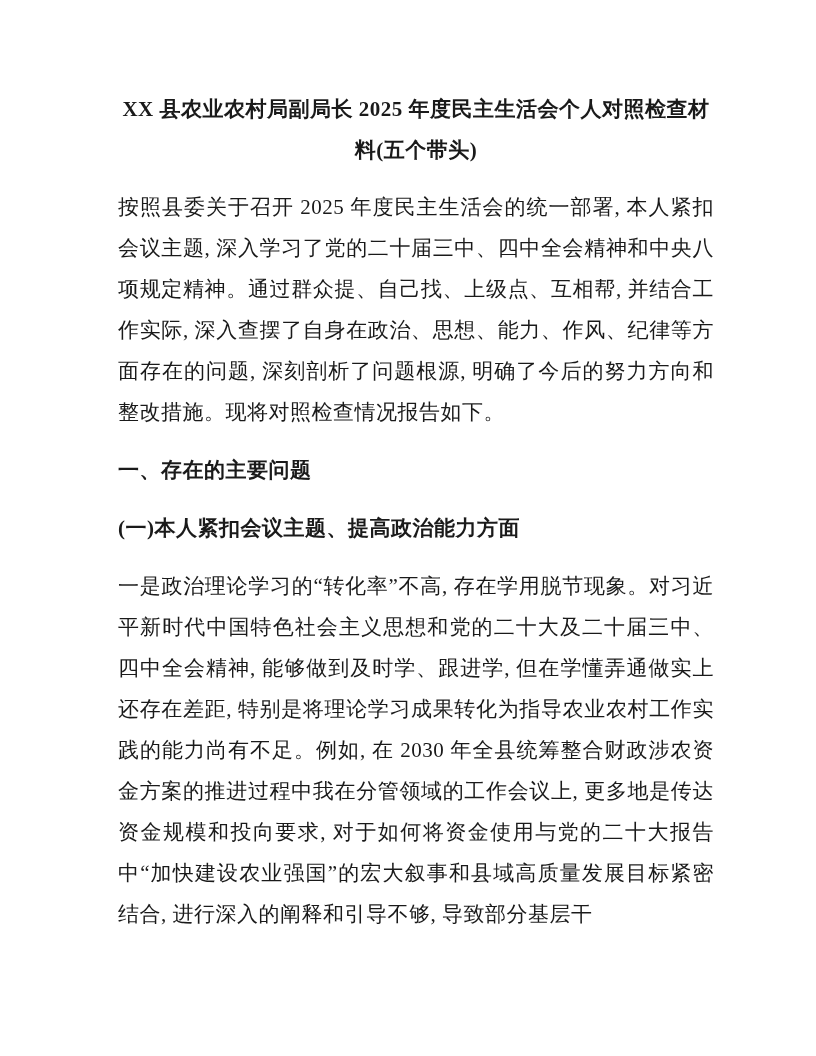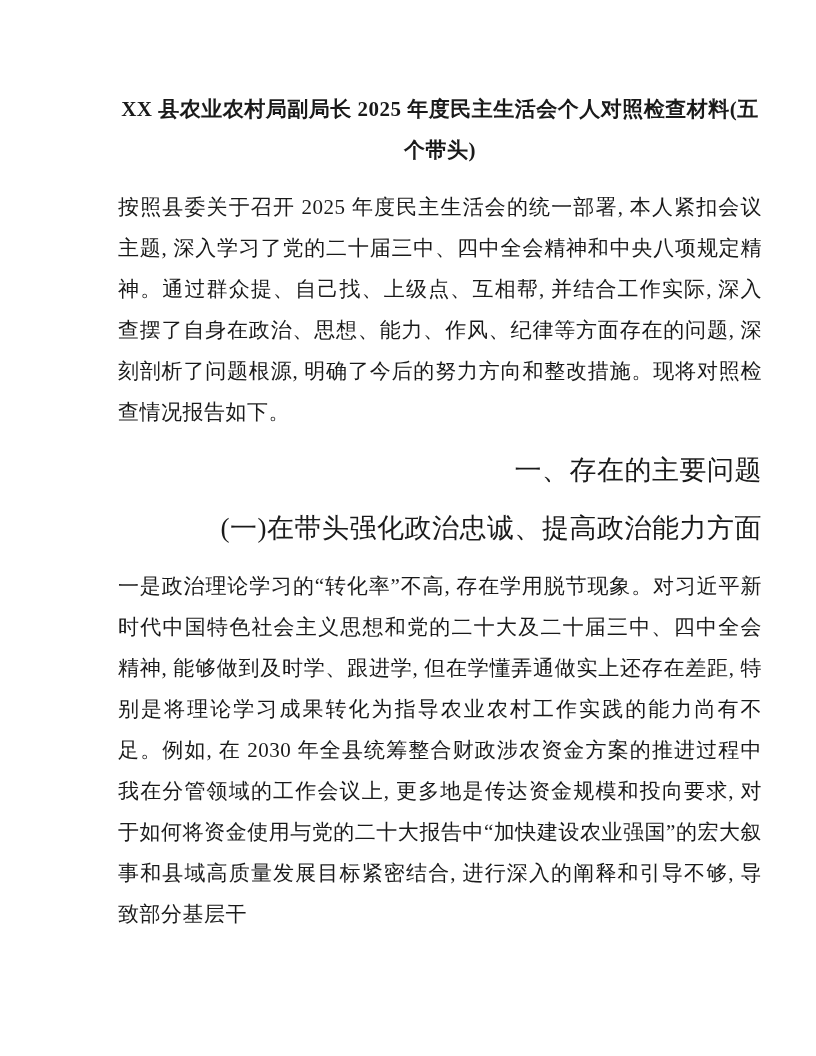--- a/index.html
+++ b/index.html
@@ -6,21 +6,21 @@
     margin: 0;
     padding: 0;
     background: #ffffff;
   }
   .page {
     position: relative;
     width: 816px;
     height: 1056px;
     background: #ffffff;
     box-sizing: border-box;
-    padding: 89px 54px 0 118px;
+    padding: 89px 102px 0 118px;
     overflow: hidden;
     font-family: "Liberation Serif", "DejaVu Serif", serif;
     color: #1a1a1a;
   }
   .doc-title {
     font-size: 21px;
     font-weight: bold;
     line-height: 41px;
     text-align: center;
     margin: 0 0 16px 0;
@@ -29,34 +29,34 @@
   .para {
     font-size: 21px;
     font-weight: normal;
     line-height: 41px;
     text-align: justify;
     text-justify: inter-ideograph;
     margin: 7px 0 17px 0;
     letter-spacing: 0.5px;
   }
   .heading {
-    font-size: 27px;
-    font-weight: normal;
+    font-size: 21px;
+    font-weight: bold;
     line-height: 41px;
-    text-align: right;
+    text-align: left;
     margin: 0 0 17px 0;
     letter-spacing: 0.5px;
   }
 </style>
 </head>
 <body>
 
 <div class="page">
   <h1 class="doc-title">XX 县农业农村局副局长 2025 年度民主生活会个人对照检查材料(五个带头)</h1>
 
   <p class="para">按照县委关于召开 2025 年度民主生活会的统一部署, 本人紧扣会议主题, 深入学习了党的二十届三中、四中全会精神和中央八项规定精神。通过群众提、自己找、上级点、互相帮, 并结合工作实际, 深入查摆了自身在政治、思想、能力、作风、纪律等方面存在的问题, 深刻剖析了问题根源, 明确了今后的努力方向和整改措施。现将对照检查情况报告如下。</p>
 
   <h2 class="heading">一、存在的主要问题</h2>
 
-  <h3 class="heading">(一)在带头强化政治忠诚、提高政治能力方面</h3>
+  <h3 class="heading">(一)本人紧扣会议主题、提高政治能力方面</h3>
 
   <p class="para">一是政治理论学习的“转化率”不高, 存在学用脱节现象。对习近平新时代中国特色社会主义思想和党的二十大及二十届三中、四中全会精神, 能够做到及时学、跟进学, 但在学懂弄通做实上还存在差距, 特别是将理论学习成果转化为指导农业农村工作实践的能力尚有不足。例如, 在 2030 年全县统筹整合财政涉农资金方案的推进过程中我在分管领域的工作会议上, 更多地是传达资金规模和投向要求, 对于如何将资金使用与党的二十大报告中“加快建设农业强国”的宏大叙事和县域高质量发展目标紧密结合, 进行深入的阐释和引导不够, 导致部分基层干</p>
 </div>
 
 </body></html>

